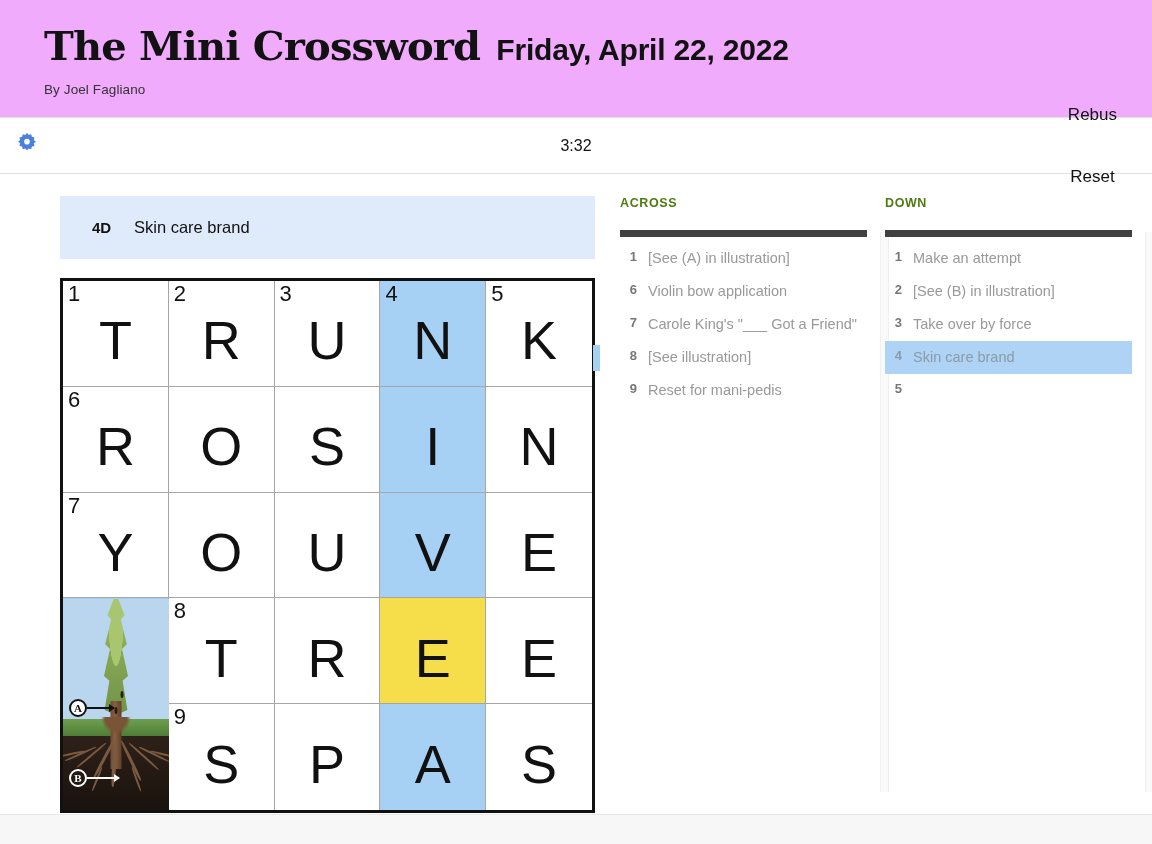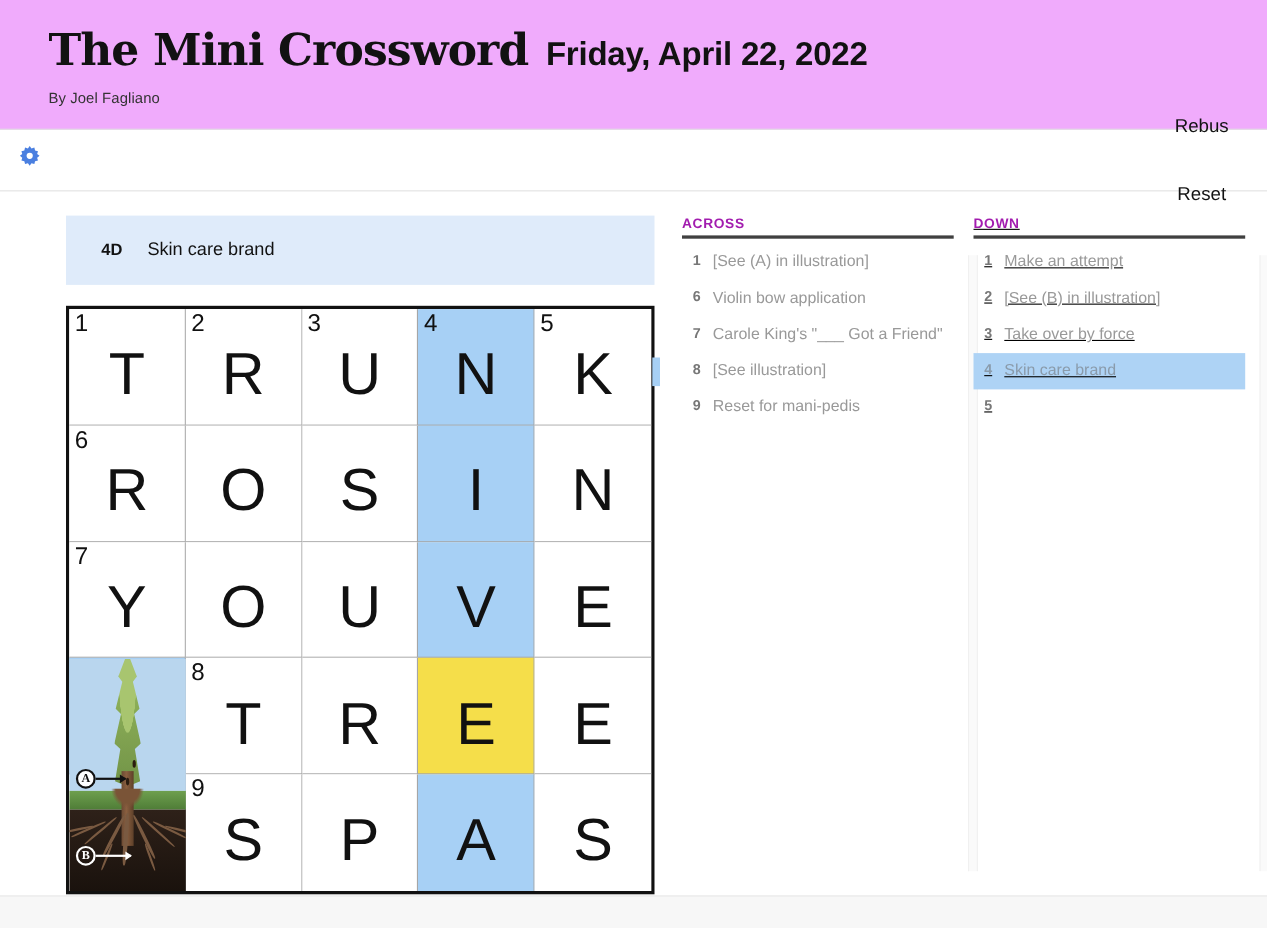--- a/index.html
+++ b/index.html
@@ -229,28 +229,28 @@
     border-top:4px solid transparent; border-bottom:4px solid transparent;
   }
 
   
   #clue-panels {
     display: flex;
     padding-top: 22px;
     flex: 1;
   }
   .clue-col { width: 247px; position: relative; }
-  .clue-col.down { margin-left: 18px; text-decoration: underline; }
+  .clue-col.down { margin-left: 18px; }
   .clue-head {
     font-size: 12.5px;
     font-weight: 700;
     letter-spacing: 0.6px;
-    color: #a21caf;
-    border-bottom: 3px solid #404040;
-    padding-bottom: 4px;
+    color: #4d7c0f;
+    border-bottom: 7px solid #404040;
+    padding-bottom: 20px;
     margin-bottom: 5px;
   }
   .clue-list { list-style: none; margin: 0; padding: 0; }
   .clue-item {
     display: flex;
     padding: 6px 8px 6px 0;
     cursor: pointer;
     position: relative;
   }
   .clue-item.selected { background: #aed3f5; }
@@ -311,20 +311,21 @@
 
 <div id="toolbar">
   <button id="settings-btn">
     <span>
       <svg width="26" height="26" viewBox="0 0 24 24" aria-hidden="true">
         <path fill="#4a7fe0" d="M12 1.6l1.5 2.0 2.4-.7.6 2.45 2.45.6-.7 2.4 2.0 1.5-2.0 1.5.7 2.4-2.45.6-.6 2.45-2.4-.7L12 18.1l-1.5-2.0-2.4.7-.6-2.45-2.45-.6.7-2.4-2.0-1.5 2.0-1.5-.7-2.4 2.45-.6.6-2.45 2.4.7z"></path>
         <circle cx="12" cy="9.85" r="2.6" fill="#ffffff"></circle>
       </svg>
     </span>
   </button>
+  <div id="timer">3:32</div>
   <div id="toolbar-right">
     <button class="tool-btn">Rebus</button>
     <button class="tool-btn">Reset</button>
   </div>
 </div>
 
 <div id="main">
 
   <div id="left-pane">
 

